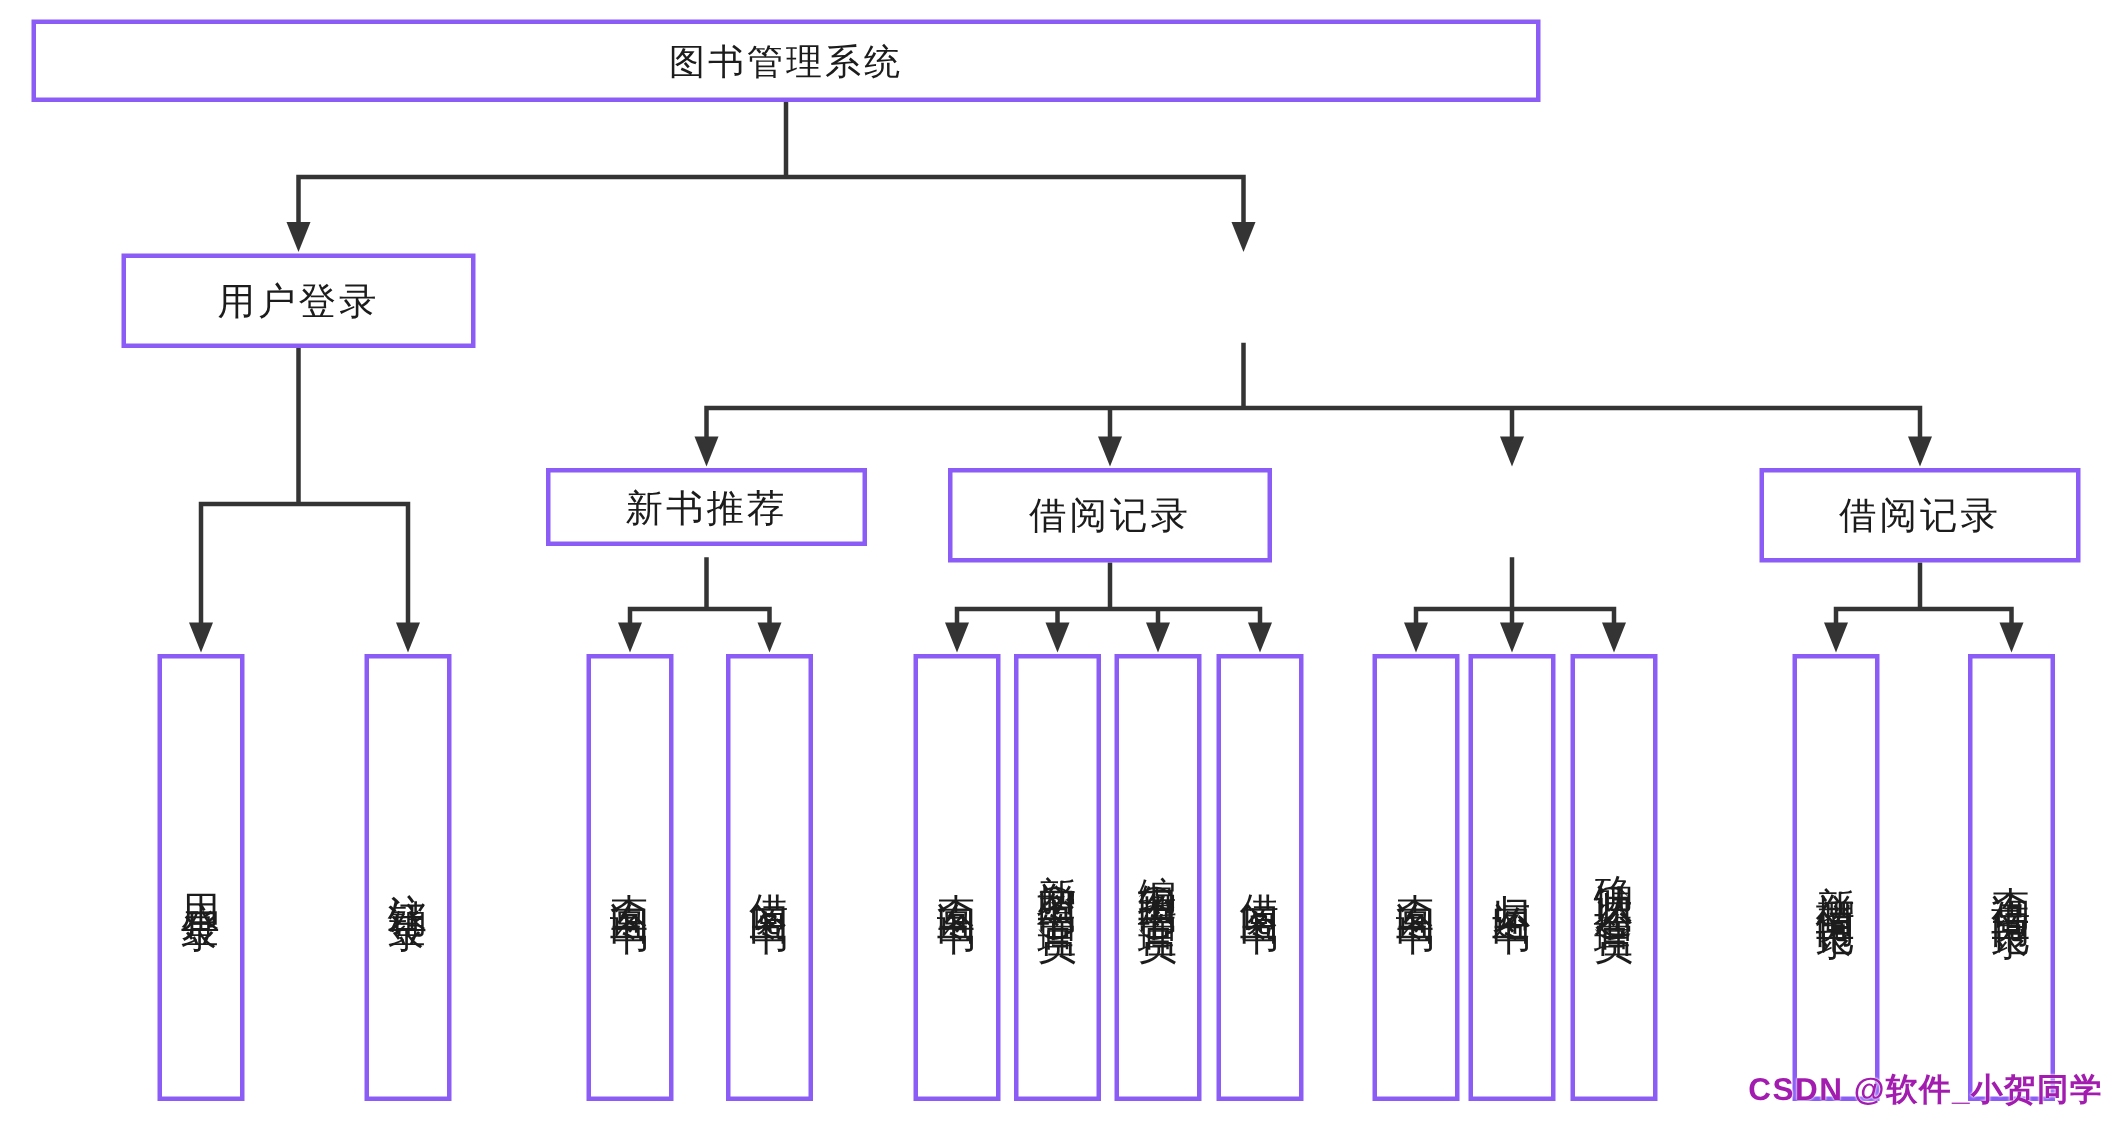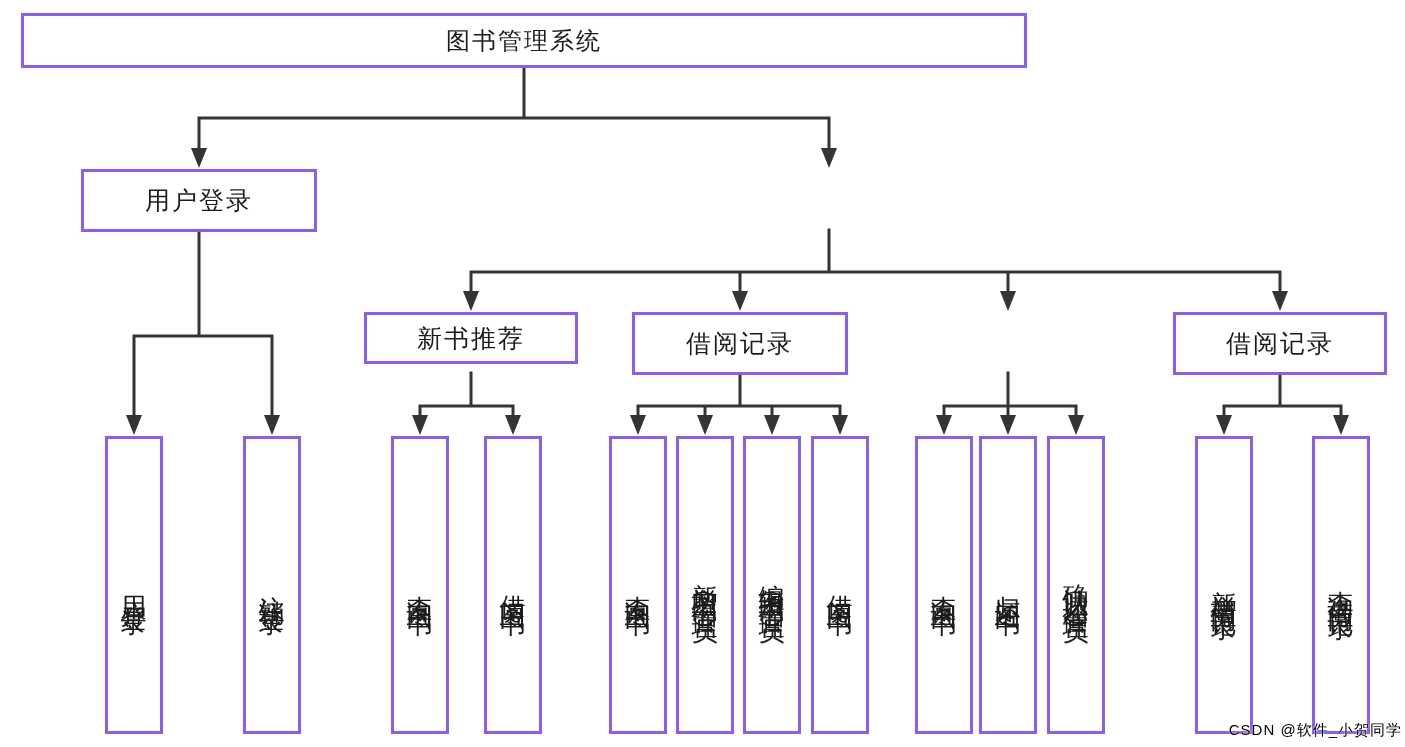--- a/index.html
+++ b/index.html
@@ -28,26 +28,27 @@
   .nv {
     writing-mode: vertical-rl;
     font-size: 26px;
     letter-spacing: 5px;
     line-height: 1;
   }
   .watermark {
     position: absolute;
     right: 3px;
     bottom: 7px;
-    font-size: 15px;
+    font-size: 21px;
     letter-spacing: 1px;
-    color: #000000;
+    color: #a21caf;
     text-shadow: 0 0 2px #ffffff, 0 0 1px #ffffff;
     z-index: 5;
     white-space: nowrap;
+    font-weight: bold;
   }
 </style>
 </head>
 <body>
 
 <div class="stage">
 
   <svg class="wires" viewBox="0 0 1405 747">
     <g stroke="#343434" stroke-width="3" fill="none" stroke-linecap="square">
       <path d="M524 66 V118 M199 118 H829 M199 118 V150 M829 118 V150"></path>

